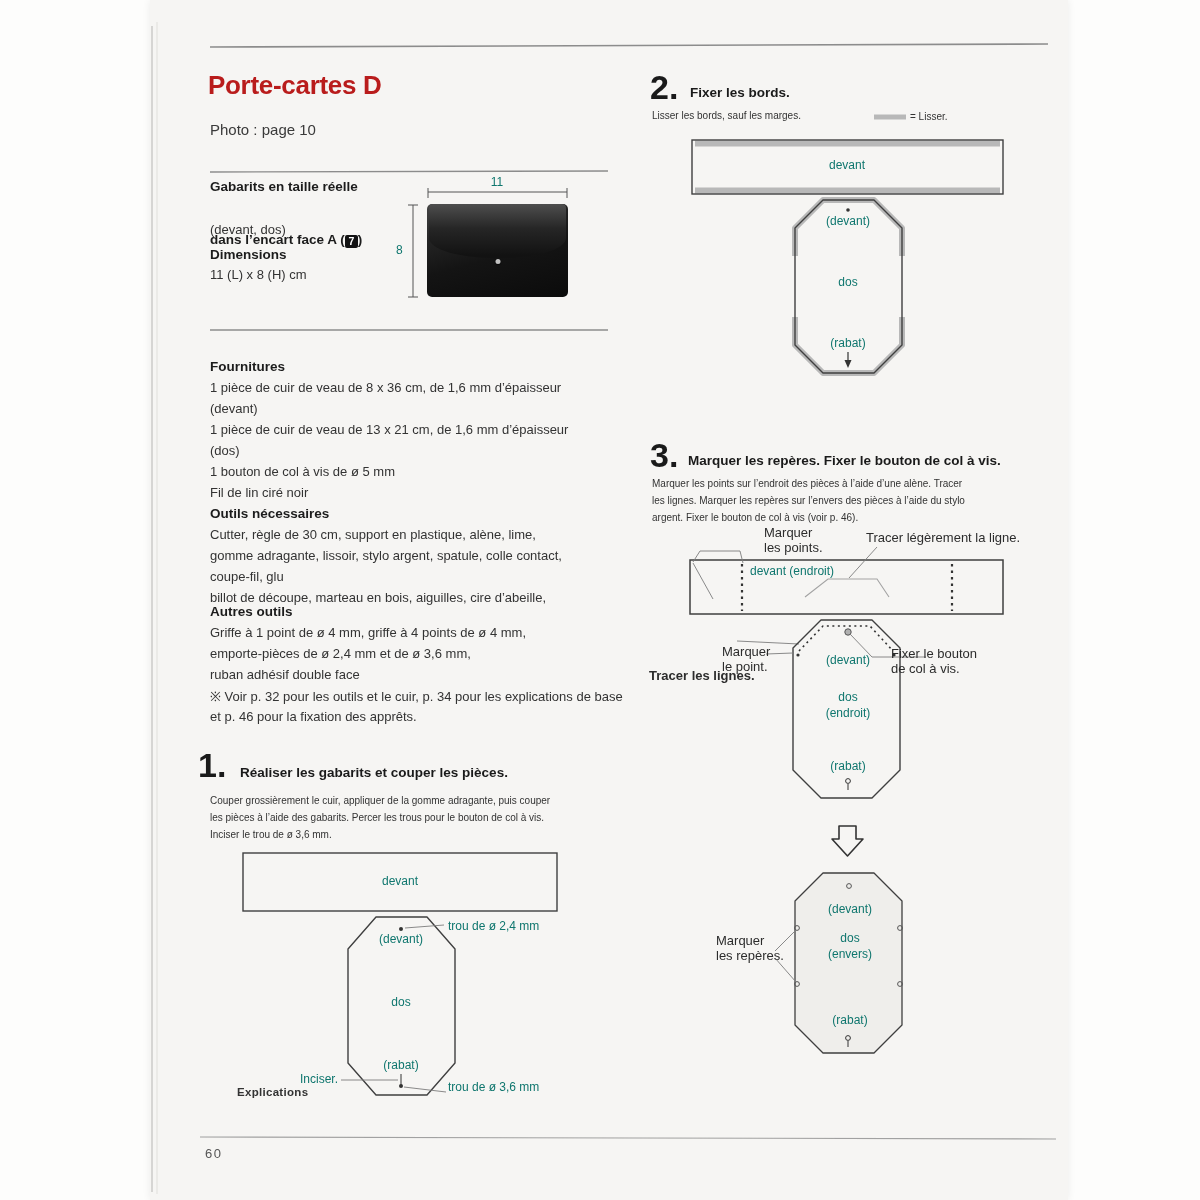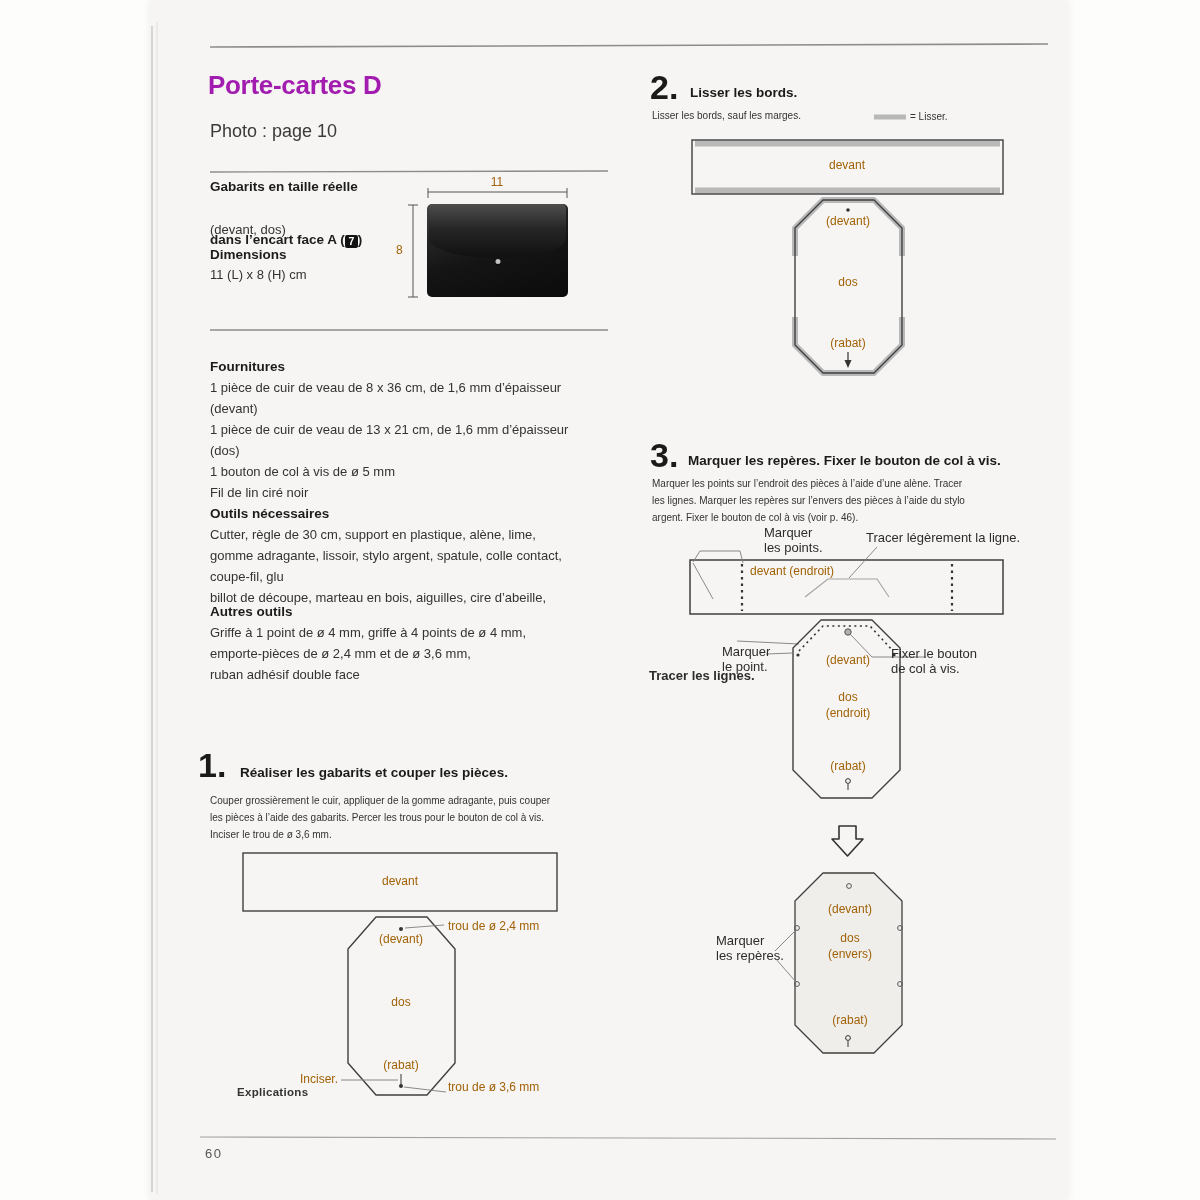--- a/index.html
+++ b/index.html
@@ -3,28 +3,28 @@
 <meta charset="utf-8">
 <style>
   html,body{margin:0;padding:0;}
   body{background:#fdfdfc;font-family:"Liberation Sans",sans-serif;color:#2f2f2f;}
   .canvas{position:relative;width:1200px;height:1200px;overflow:hidden;background:#fdfdfc;}
   .page{position:absolute;left:150px;top:0;width:918px;height:1200px;background:#f6f5f3;box-shadow:0 0 8px rgba(0,0,0,.07);}
   .art{position:absolute;left:0;top:0;pointer-events:none;}
   .abs{position:absolute;white-space:nowrap;}
   .c{transform:translateX(-50%);}
   .r{transform:translateX(-100%);}
-  .t-title{font-size:26px;font-weight:bold;color:#a21caf;letter-spacing:-.3px;}
+  .t-title{font-size:26px;font-weight:bold;color:#b91c1c;letter-spacing:-.3px;}
   .t-num{font-size:34px;font-weight:bold;color:#1a1a1a;}
   .t-h{font-size:13.5px;font-weight:bold;color:#1a1a1a;}
-  .t-ref{font-size:18px;color:#3a3a3a;}
+  .t-ref{font-size:15px;color:#3a3a3a;}
   .t-sub{font-size:13.5px;font-weight:bold;color:#1c1c1c;line-height:21px;}
   .t-body{font-size:13px;line-height:21px;color:#333;}
   .t-body2{font-size:10px;line-height:17px;color:#333;}
-  .t-lbl{font-size:12px;color:#a16207;}
+  .t-lbl{font-size:12px;color:#0f766e;}
   .t-sm{font-size:13px;color:#2c2c2c;line-height:15px;}
   .t-foot-num{font-size:13px;color:#555;letter-spacing:1.5px;}
   .t-foot-lbl{font-size:11.5px;font-weight:bold;color:#333;letter-spacing:.3px;}
   .badge{display:inline-block;background:#121212;color:#fff;font-size:10.5px;font-weight:bold;width:13px;height:13px;line-height:13px;text-align:center;vertical-align:-1px;border-radius:2px;}
   .photo{position:absolute;left:427px;top:204px;width:141px;height:93px;border-radius:5px;
          background:linear-gradient(165deg,#454545 0%,#242424 28%,#141414 55%,#0b0b0b 100%);}
   .photo .flap{position:absolute;left:2px;right:2px;top:0;height:54px;
          background:linear-gradient(180deg,#4e4e4e,#262626 45%,#121212 95%);
          border-radius:4px 4px 48% 48%/4px 4px 20px 20px;}
   .photo .stud{position:absolute;left:50%;top:55px;width:5px;height:5px;background:#c2c2c2;border-radius:50%;transform:translateX(-50%);box-shadow:0 1px 1px rgba(0,0,0,.6);}
@@ -152,39 +152,43 @@
       <div class="t-body">billot de découpe, marteau en bois, aiguilles, cire d’abeille,</div>
     </div>
 
     <div class="abs" style="left:60px;top:601px;">
       <div class="t-sub">Autres outils</div>
       <div class="t-body">Griffe à 1 point de ø 4 mm, griffe à 4 points de ø 4 mm,</div>
       <div class="t-body">emporte-pièces de ø 2,4 mm et de ø 3,6 mm,</div>
       <div class="t-body">ruban adhésif double face</div>
     </div>
 
+    <div class="abs" style="left:60px;top:687px;line-height:20px;">
+      <div class="t-body" style="line-height:20px;">※ Voir p. 32 pour les outils et le cuir, p. 34 pour les explications de base</div>
+      <div class="t-body" style="line-height:20px;">et p. 46 pour la fixation des apprêts.</div>
+    </div>
 
     <div class="abs t-num" style="left:48px;top:746px;">1.</div>
     <div class="abs t-h" style="left:90px;top:765px;">Réaliser les gabarits et couper les pièces.</div>
     <div class="abs" style="left:60px;top:792px;">
       <div class="t-body2">Couper grossièrement le cuir, appliquer de la gomme adragante, puis couper</div>
       <div class="t-body2">les pièces à l’aide des gabarits. Percer les trous pour le bouton de col à vis.</div>
       <div class="t-body2">Inciser le trou de ø 3,6 mm.</div>
     </div>
 
     <div class="abs t-lbl c" style="left:250px;top:874px;">devant</div>
     <div class="abs t-lbl c" style="left:251px;top:932px;">(devant)</div>
     <div class="abs t-lbl c" style="left:251px;top:995px;">dos</div>
     <div class="abs t-lbl c" style="left:251px;top:1058px;">(rabat)</div>
     <div class="abs t-lbl" style="left:298px;top:919px;">trou de ø 2,4 mm</div>
     <div class="abs t-lbl r" style="left:188px;top:1072px;">Inciser.</div>
     <div class="abs t-lbl" style="left:298px;top:1080px;">trou de ø 3,6 mm</div>
 
     <div class="abs t-num" style="left:500px;top:68px;">2.</div>
-    <div class="abs t-h" style="left:540px;top:85px;">Lisser les bords.</div>
+    <div class="abs t-h" style="left:540px;top:85px;">Fixer les bords.</div>
     <div class="abs t-body2" style="left:502px;top:107px;">Lisser les bords, sauf les marges.</div>
     <div class="abs t-body2" style="left:760px;top:108px;">= Lisser.</div>
 
     <div class="abs t-lbl c" style="left:697px;top:158px;">devant</div>
     <div class="abs t-lbl c" style="left:698px;top:214px;">(devant)</div>
     <div class="abs t-lbl c" style="left:698px;top:275px;">dos</div>
     <div class="abs t-lbl c" style="left:698px;top:336px;">(rabat)</div>
 
     <div class="abs t-num" style="left:500px;top:436px;">3.</div>
     <div class="abs t-h" style="left:538px;top:453px;">Marquer les repères. Fixer le bouton de col à vis.</div>

